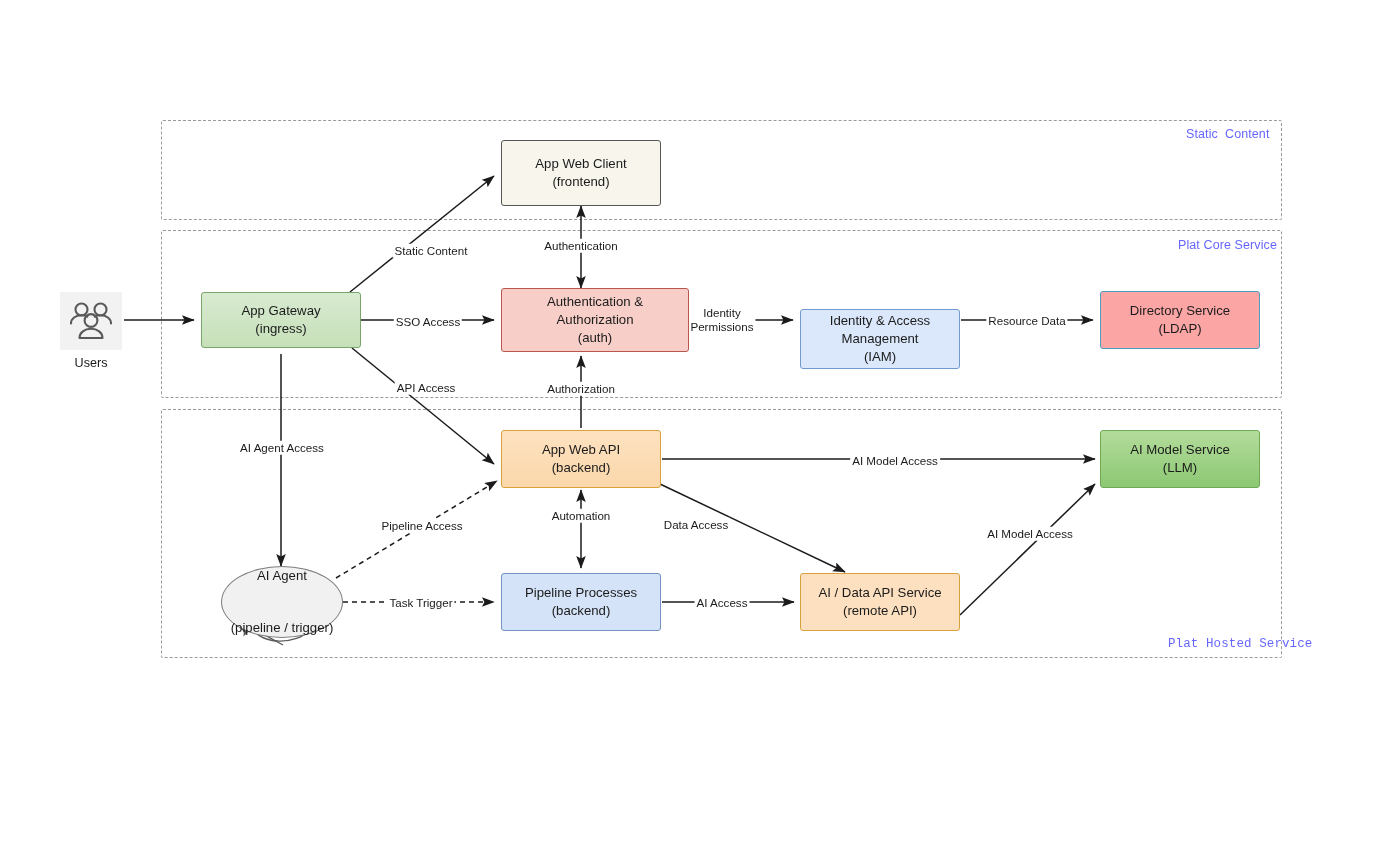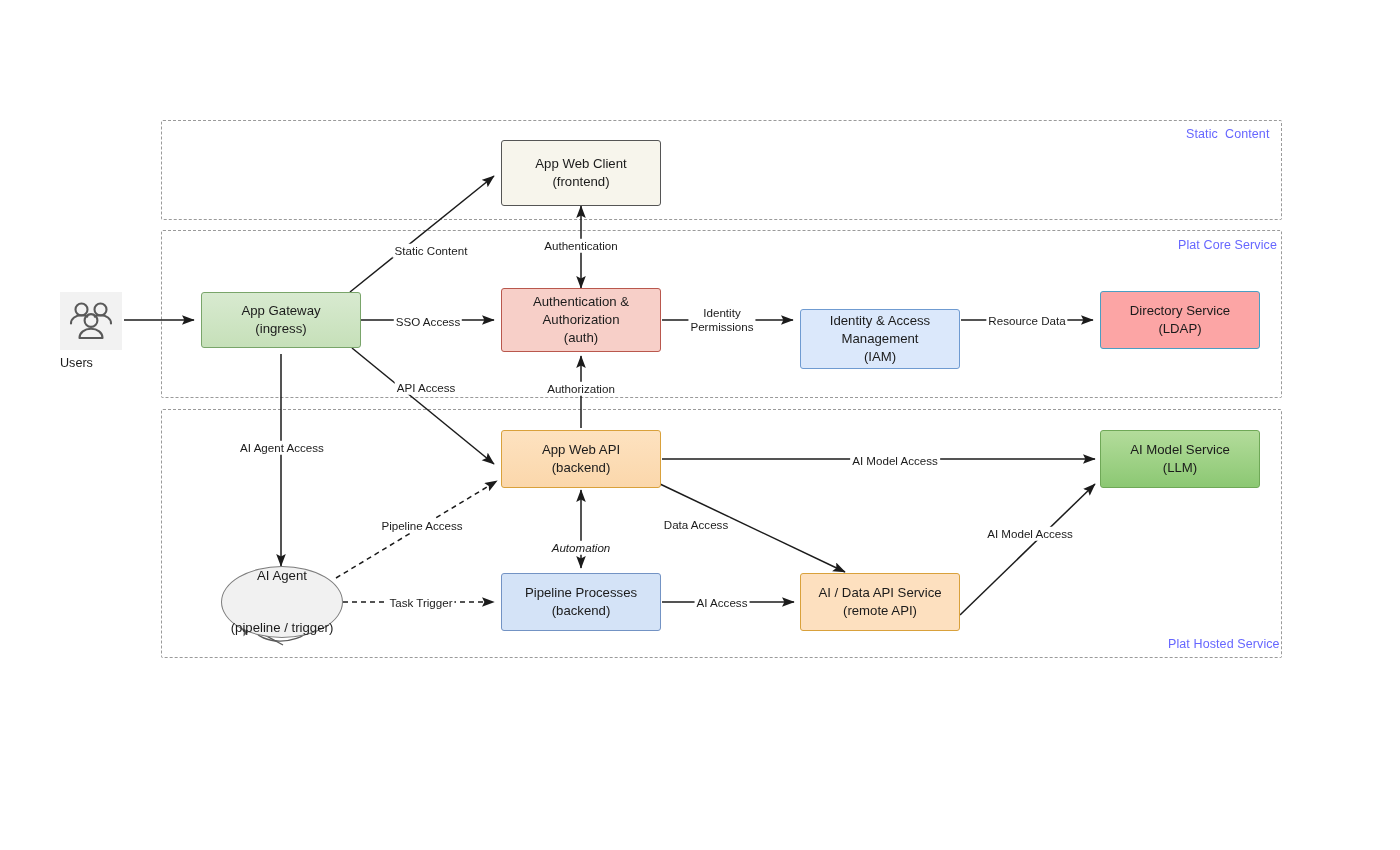--- a/index.html
+++ b/index.html
@@ -87,20 +87,21 @@
     color: #1b1b1b;
     line-height: 1.35;
     white-space: pre;
   }
 
   
   .actor {
     position: absolute;
     display: flex;
     flex-direction: column;
+    align-items: center;
   }
   .actor-glyph {
     width: 62px;
     height: 58px;
     background: #f2f2f2;
     display: flex;
     align-items: center;
     justify-content: center;
   }
   .actor-label {
@@ -128,21 +129,21 @@
 
 <div id="canvas">
 
   <div class="group" style="left:161px; top:120px; width:1121px; height:100px;"></div>
   <div class="group-label" style="left:1186px; top:127px;">Static  Content</div>
 
   <div class="group" style="left:161px; top:230px; width:1121px; height:168px;"></div>
   <div class="group-label" style="left:1178px; top:238px;">Plat Core Service</div>
 
   <div class="group" style="left:161px; top:409px; width:1121px; height:249px;"></div>
-  <div class="group-label" style="left:1168px; top:637px;">Plat Hosted Service</div>
+  <div class="group-label" style="left:1168px; top:637px;font-family:Liberation Mono, monospace;">Plat Hosted Service</div>
 
   <svg id="edges" viewBox="0 0 1400 850" xmlns="http://www.w3.org/2000/svg">
     <defs>
       <marker id="ah" markerWidth="9" markerHeight="9" refX="8" refY="3.2" orient="auto" markerUnits="strokeWidth">
         <path d="M0,0 L8.5,3.2 L0,6.4 L1.6,3.2 z" fill="#1b1b1b"></path>
       </marker>
       <marker id="ahs" markerWidth="9" markerHeight="9" refX="8" refY="3.2" orient="auto" markerUnits="strokeWidth">
         <path d="M0,0 L8.5,3.2 L0,6.4 L1.6,3.2 z" fill="#5b5b5b"></path>
       </marker>
       <marker id="ahb" markerWidth="9" markerHeight="9" refX="0.5" refY="3.2" orient="auto" markerUnits="strokeWidth">
@@ -197,21 +198,21 @@
 
   <div class="elabel" style="left:431px; top:251px;">Static Content</div>
   <div class="elabel" style="left:428px; top:322px;">SSO Access</div>
   <div class="elabel" style="left:426px; top:388px;">API Access</div>
   <div class="elabel" style="left:282px; top:448px;">AI Agent Access</div>
   <div class="elabel" style="left:581px; top:246px;">Authentication</div>
   <div class="elabel" style="left:722px; top:320px;">Identity
 Permissions</div>
   <div class="elabel" style="left:1027px; top:321px;">Resource Data</div>
   <div class="elabel" style="left:581px; top:389px;">Authorization</div>
-  <div class="elabel" style="left:581px; top:548px;font-style:italic;">Automation</div>
+  <div class="elabel" style="left:581px; top:516px;">Automation</div>
   <div class="elabel" style="left:895px; top:461px;">AI Model Access</div>
   <div class="elabel" style="left:680px; top:525px;margin-left:16px;">Data Access</div>
   <div class="elabel" style="left:422px; top:526px;">Pipeline Access</div>
   <div class="elabel" style="left:421px; top:603px;">Task Trigger</div>
   <div class="elabel" style="left:722px; top:603px;">AI Access</div>
   <div class="elabel" style="left:1030px; top:534px;">AI Model Access</div>
 
   <div class="actor" style="left:60px; top:292px;">
     <div class="actor-glyph">
       <svg width="46" height="40" viewBox="0 0 46 40" xmlns="http://www.w3.org/2000/svg" fill="none" stroke="#595959" stroke-width="2.1" stroke-linecap="round" stroke-linejoin="round">
@@ -229,21 +230,21 @@
   <div class="node n-client" style="left:501px; top:140px; width:160px; height:66px;">
     <span>App Web Client</span>
     <span class="l2">(frontend)</span>
   </div>
 
   <div class="node n-gateway" style="left:201px; top:292px; width:160px; height:56px;">
     <span>App Gateway</span>
     <span class="l2">(ingress)</span>
   </div>
 
-  <div class="node n-auth" style="left:501px; top:288px; width:160px; height:64px;">
+  <div class="node n-auth" style="left:501px; top:288px; width:188px; height:64px;">
     <span>Authentication &amp;</span>
     <span class="l2">Authorization</span>
     <span class="l2">(auth)</span>
   </div>
 
   <div class="node n-iam" style="left:800px; top:290px; width:160px; height:60px;margin-top:19px;">
     <span>Identity &amp; Access</span>
     <span class="l2">Management</span>
     <span class="l2">(IAM)</span>
   </div>

